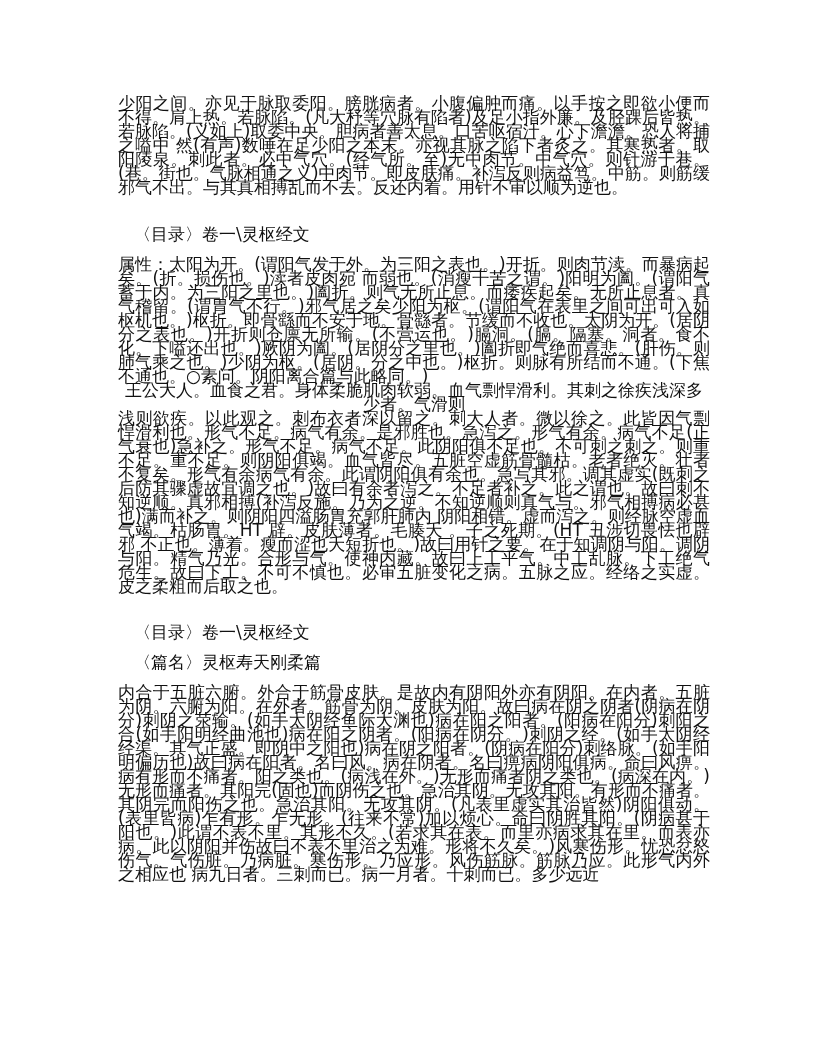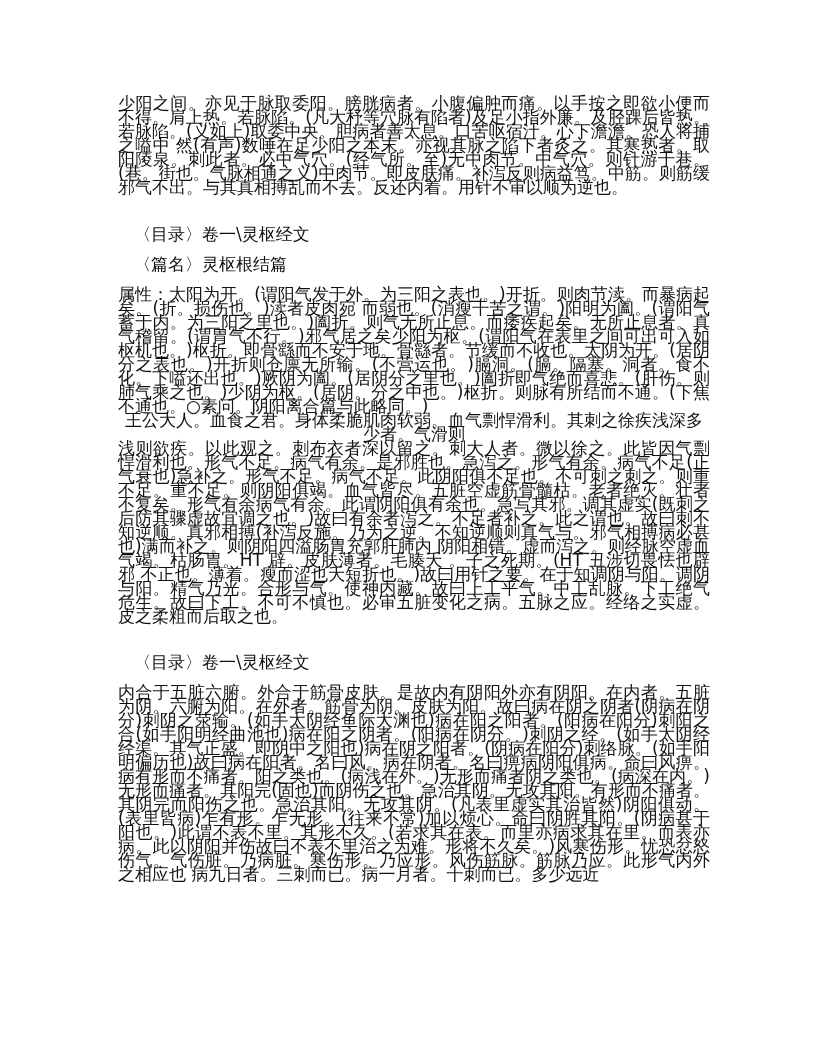--- a/index.html
+++ b/index.html
@@ -58,24 +58,24 @@
 <body>
 
 <div class="page">
   <div class="doc-body">
 
     <p class="para">少阳之间。亦见于脉取委阳。膀胱病者。小腹偏肿而痛。以手按之即欲小便而不得。肩上热。若脉陷。(凡大杼等穴脉有陷者)及足小指外廉。及胫踝后皆热。若脉陷。(义如上)取委中央。胆病者善太息。口苦呕宿汁。心下澹澹。恐人将捕之嗌中 然(有声)数唾在足少阳之本末。亦视其脉之陷下者灸之。其寒热者。取阳陵泉。刺此者。必中气穴。(经气所。至)无中肉节。中气穴。则针游于巷。(巷。街也。气脉相通之义)中肉节。即皮肤痛。补泻反则病益笃。中筋。则筋缓邪气不出。与其真相搏乱而不去。反还内着。用针不审以顺为逆也。</p>
 
     <div class="blank-line">&nbsp;</div>
 
     <p class="heading-line">〈目录〉卷一\灵枢经文</p>
-    <p class="heading-line">〈篇名〉灵枢根结篇</p>
     <p class="para">属性：太阳为开。(谓阳气发于外。为三阳之表也。)开折。则肉节渎。而暴病起矣。(折。损伤也。)渎者皮肉宛 而弱也。(消瘦干苦之谓。)阳明为阖。(谓阳气蓄于内。为三阳之里也。)阖折。则气无所止息。而痿疾起矣。无所止息者。真气稽留。(谓胃气不行。)邪气居之矣少阳为枢。(谓阳气在表里之间可出可入如枢机也。)枢折。即骨繇而不安于地。骨繇者。节缓而不收也。太阴为开。(居阴分之表也。)开折则仓廪无所输。(不营运也。)膈洞。(膈。隔塞。洞者。食不化。下嗌还出也。)厥阴为阖。(居阴分之里也。)阖折即气绝而喜悲。(肝伤。则肺气乘之也。)少阴为枢。(居阴。分之中也。)枢折。则脉有所结而不通。(下焦不通也。○素问。阴阳离合篇与此略同。)</p>
     <p class="para nojust">王公大人。血食之君。身体柔脆肌肉软弱。血气剽悍滑利。其刺之徐疾浅深多少者。气滑则</p>
     <p class="para">浅则欲疾。以此观之。刺布衣者深以留之。刺大人者。微以徐之。此皆因气剽悍滑利也。形气不足。病气有余。是邪胜也。急泻之。形气有余。病气不足(正气衰也)急补之。形气不足。病气不足。此阴阳俱不足也。不可刺之刺之。则重不足。重不足。则阴阳俱竭。血气皆尽。五脏空虚筋骨髓枯。老者绝灭。壮者不复矣。形气有余病气有余。此谓阴阳俱有余也。急写其邪。调其虚实(既刺之后防其骤虚故宜调之也。)故曰有余者泻之。不足者补之。此之谓也。故曰刺不知逆顺。真邪相搏(补泻反施。乃为之逆。不知逆顺则真气与。邪气相搏病必甚也)满而补之。则阴阳四溢肠胃充郭肝肺内 阴阳相错。虚而泻之。则经脉空虚血气竭。枯肠胃。HT 辟。皮肤薄者。毛腠夭 。子之死期。(HT 丑涉切畏怯也辟邪 不正也。薄着。瘦而涩也夭短折也。)故曰用针之要。在于知调阴与阳。调阴与阳。精气乃光。合形与气。使神内藏。故曰上工平气。中工乱脉。下工绝气危生。故曰下工。不可不慎也。必审五脏变化之病。五脉之应。经络之实虚。皮之柔粗而后取之也。</p>
 
     <div class="blank-line">&nbsp;</div>
 
     <p class="heading-line">〈目录〉卷一\灵枢经文</p>
+    <p class="heading-line">〈篇名〉灵枢寿天刚柔篇</p>
     <p class="para">内合于五脏六腑。外合于筋骨皮肤。是故内有阴阳外亦有阴阳。在内者。五脏为阴。六腑为阳。在外者。筋骨为阴。皮肤为阳。故曰病在阴之阴者(阴病在阴分)刺阴之荥输。(如手太阴经鱼际大渊也)病在阳之阳者。(阳病在阳分)刺阳之合(如手阳明经曲池也)病在阳之阴者。(阳病在阴分。)刺阴之经。(如手太阴经经渠。其气正盛。即阴中之阳也)病在阴之阳者。(阴病在阳分)刺络脉。(如手阳明偏历也)故曰病在阳者。名曰风。病在阴者。名曰痹病阴阳俱病。命曰风痹。病有形而不痛者。阳之类也。(病浅在外。)无形而痛者阴之类也。(病深在内。)无形而痛者。其阳完(固也)而阴伤之也。急治其阴。无攻其阳。有形而不痛者。其阴完而阳伤之也。急治其阳。无攻其阴。(凡表里虚实其治皆然)阴阳俱动。(表里皆病)乍有形。乍无形。(往来不常)加以烦心。命曰阴胜其阳。(阴病甚于阳也。)此谓不表不里。其形不久。(若求其在表。而里亦病求其在里。而表亦病。此以阴阳并伤故曰不表不里治之为难。形将不久矣。)风寒伤形。忧恐忿怒伤气。气伤脏。乃病脏。寒伤形。乃应形。风伤筋脉。筋脉乃应。此形气内外之相应也 病九日者。三刺而已。病一月者。十刺而已。多少远近</p>
 
   </div>
 </div>
 
 </body></html>

